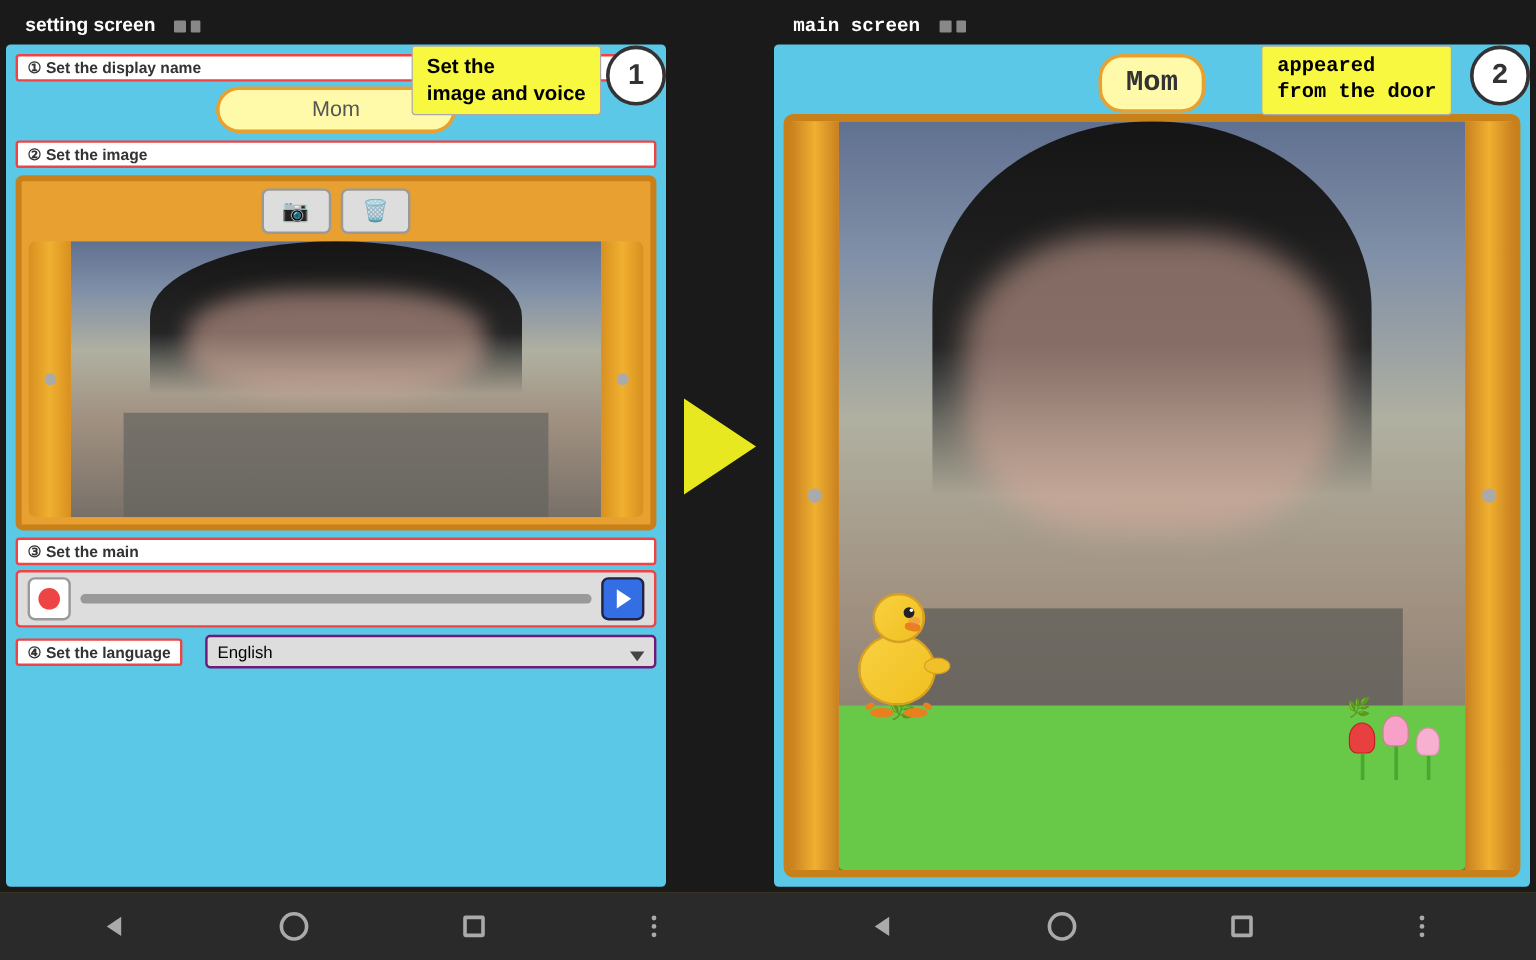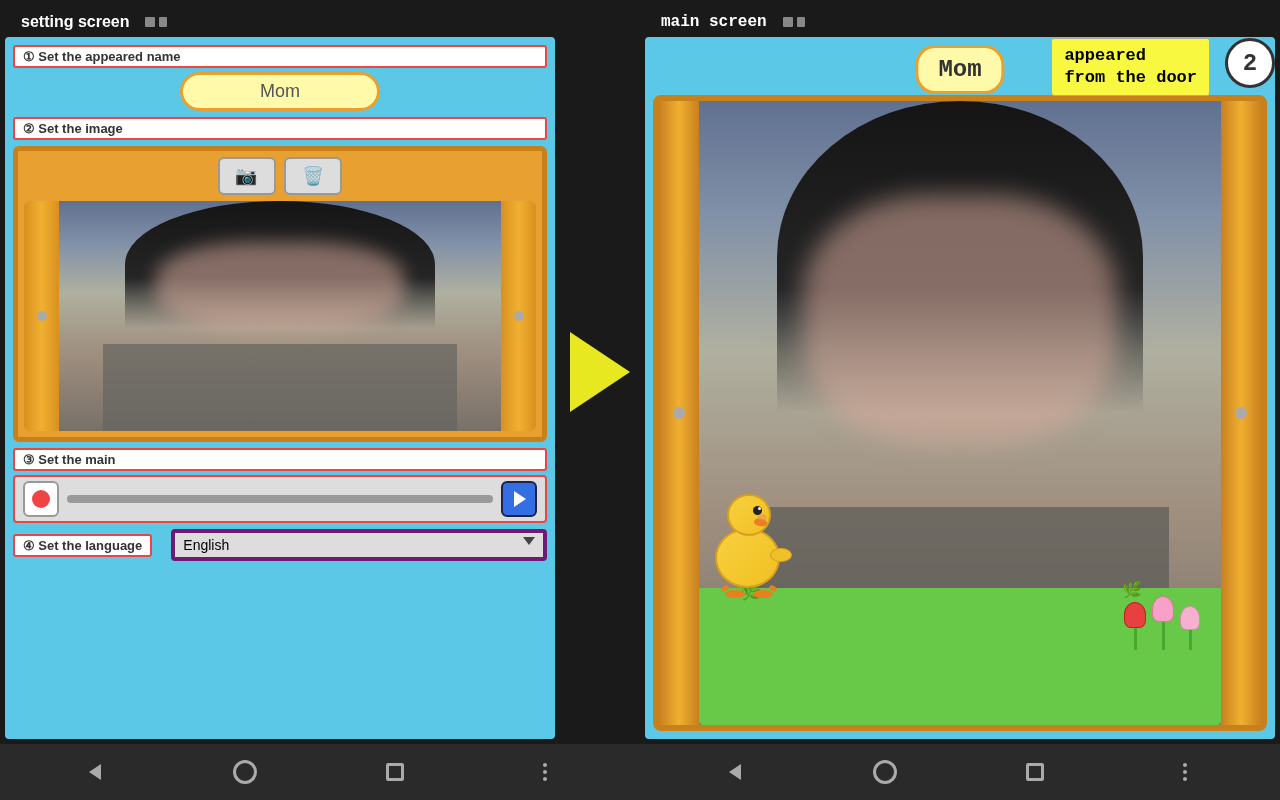--- a/index.html
+++ b/index.html
@@ -169,26 +169,26 @@
 
     
     .language-section {
       display: flex;
       align-items: center;
       gap: 19px;
     }
 
     .language-select {
       background: #ddd;
-      border: 4px solid #701a75;
+      border: 2px solid #701a75;
       border-radius: 4px;
       padding: 4px 8px;
       font-size: 14px;
       display: flex;
-      align-items: flex-start;
+      align-items: flex-end;
       gap: 8px;
       flex: 1;
     }
 
     .select-arrow {
       margin-left: auto;
       width: 0;
       height: 0;
       border-left: 6px solid transparent;
       border-right: 6px solid transparent;
@@ -400,25 +400,32 @@
 
   <div class="left-panel">
     <div class="panel-title-bar">
       <span class="screen-title">setting screen</span>
       <div class="status-icons">
         <div class="si"></div>
         <div class="si lock"></div>
       </div>
     </div>
 
+    <div class="callout-wrapper" style="top:38px; right: 5px;">
+      <div style="display:flex; align-items:flex-start; gap:4px;">
+        <div style="background:#f8f840; border:1px solid #aaa; padding:6px 12px; font-size:17px; font-weight:bold; line-height:1.3; white-space:pre-line; border-radius:3px;">Set the
+image and voice</div>
+        <div class="circle-number">1</div>
+      </div>
+    </div>
 
     <div class="setting-content">
 
       <div class="display-name-section">
-        <span class="section-label">① Set the appeared name</span>
+        <span class="section-label">① Set the display name</span>
         <div class="name-bubble">Mom</div>
       </div>
 
       <div class="image-section">
         <span class="section-label">② Set the image</span>
 
         <div style="background:#e8a030; border:5px solid #c8801a; border-radius:6px; padding:6px; display:flex; flex-direction:column; align-items:center; gap:6px;">
           <div class="image-buttons">
             <div class="img-btn">📷</div>
             <div class="img-btn">🗑️</div>

